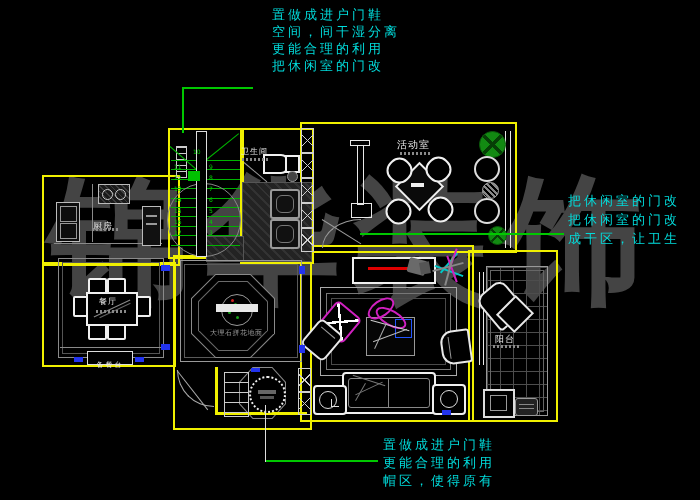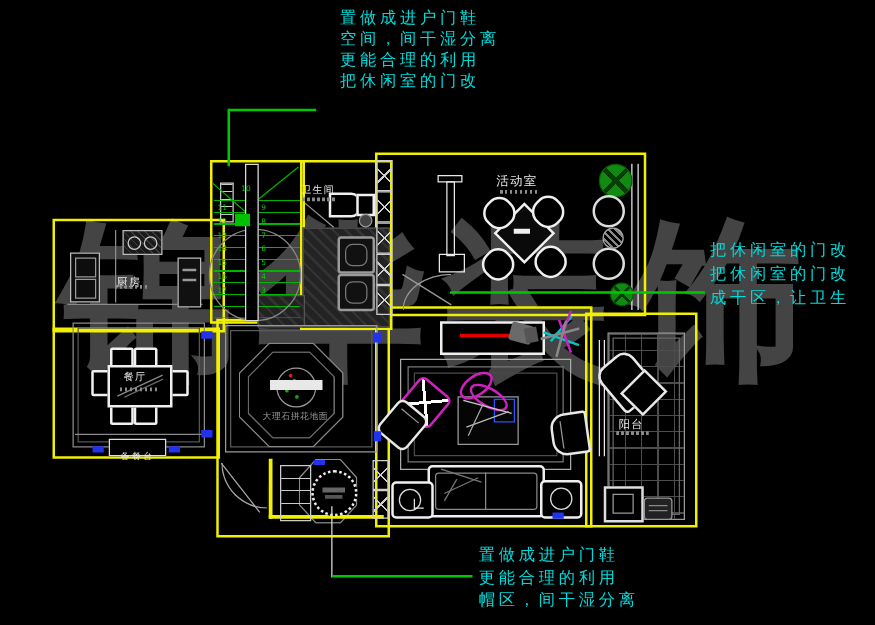--- a/index.html
+++ b/index.html
@@ -50,21 +50,21 @@
     <div class="ann">把休闲室的门改</div>
   </div>
   <div class="a z7" style="left:568px;top:191px;">
     <div class="ann" style="line-height:19px;text-align:right;">把休闲室的门改</div>
     <div class="ann" style="line-height:19px;">把休闲室的门改</div>
     <div class="ann" style="line-height:19px;">成干区，让卫生</div>
   </div>
   <div class="a z7" style="left:383px;top:436px;">
     <div class="ann" style="line-height:18px;">置做成进户门鞋</div>
     <div class="ann" style="line-height:18px;">更能合理的利用</div>
-    <div class="ann" style="line-height:18px;">帽区，间干湿分离</div>
+    <div class="ann" style="line-height:18px;">帽区，使得原有</div>
   </div>
 
   <div class="a leader" style="left:183px;top:87px;width:70px;height:2px;"></div>
   <div class="a leader" style="left:182px;top:87px;width:2px;height:46px;"></div>
   <div class="a leader" style="left:360px;top:233px;width:204px;height:2px;"></div>
   <div class="a" style="left:265px;top:405px;width:1px;height:57px;background:#ddd;z-index:7;"></div>
   <div class="a leader" style="left:266px;top:460px;width:112px;height:2px;"></div>
 
   <div class="a yl z2" style="left:42px;top:175px;width:134px;height:87px;"></div>
   <div class="a yl z2" style="left:42px;top:262px;width:130px;height:101px;"></div>

